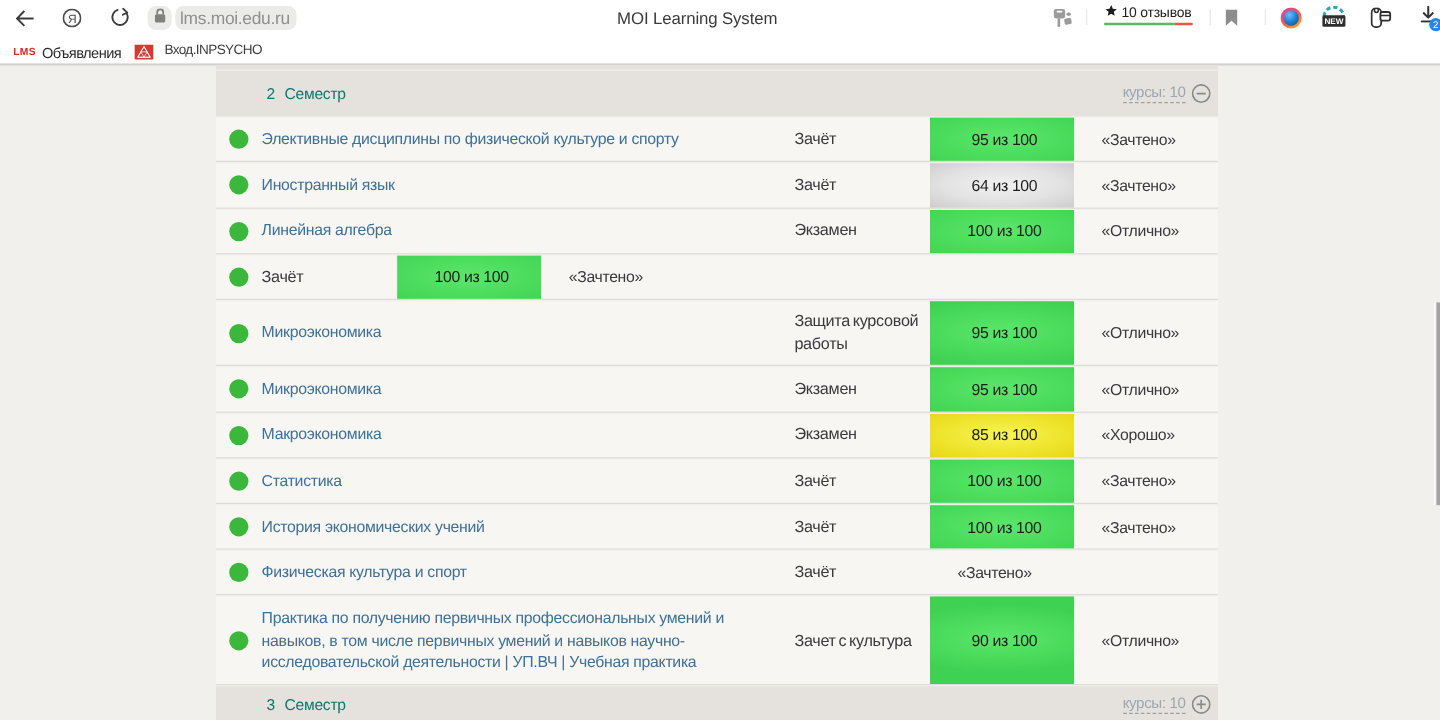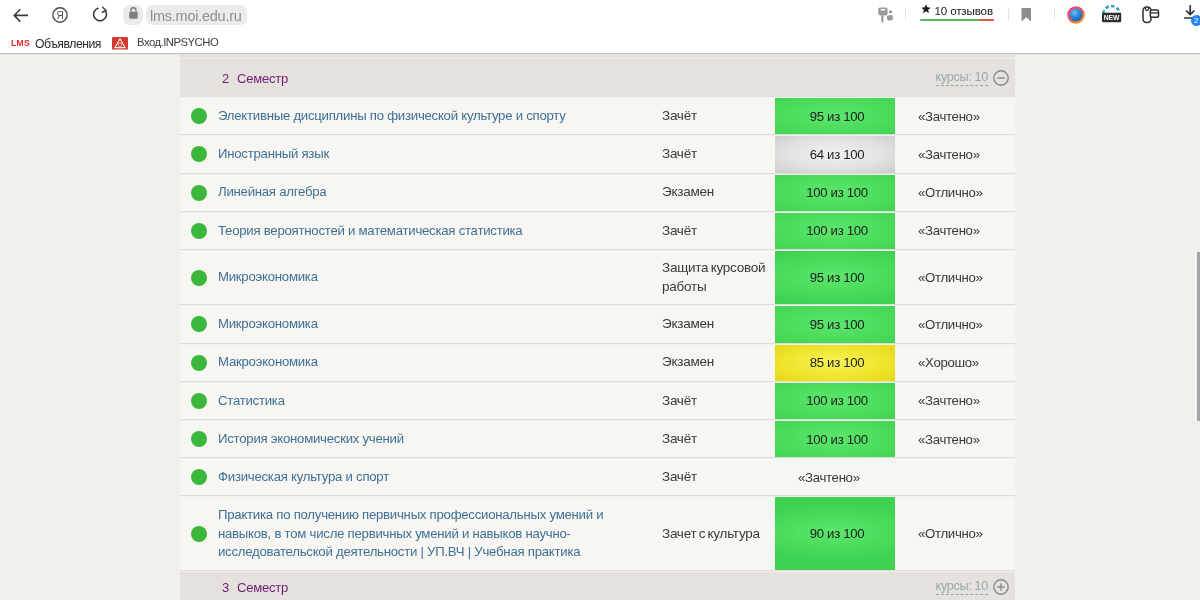--- a/index.html
+++ b/index.html
@@ -23,21 +23,21 @@
 
   
   #lmslogo { position:absolute; left:11px; top:38px; font-size:8.6px; font-weight:bold; color:#e32222; letter-spacing:0.3px; }
   #bm1 { position:absolute; left:35px; top:36.5px; font-size:12.2px; letter-spacing:-0.45px; color:#2b2b2b; }
   #bm2 { position:absolute; left:137px; top:36px; font-size:11.3px; letter-spacing:-0.5px; color:#3d3d3d; }
 
   
   #content { position:absolute; left:0; top:55px; width:1200px; height:545px; background:#f1f0ec; }
   #table { position:absolute; left:180px; top:0; width:835px; height:545px; }
   .band { position:absolute; left:0; width:835px; background:#e5e2dd; }
-  .bandtext { position:absolute; left:42px; top:50%; transform:translateY(-50%); font-size:13px; letter-spacing:-0.2px; color:#701a75; }
+  .bandtext { position:absolute; left:42px; top:50%; transform:translateY(-50%); font-size:13px; letter-spacing:-0.2px; color:#0f766e; }
   .bandtext .n2 { margin-left:8px; }
   .kursy { position:absolute; right:27px; top:50%; transform:translateY(-50%); font-size:12.6px; letter-spacing:-0.3px; color:#9aa7b3; border-bottom:1px dashed #a09f9c; padding-bottom:1px; }
   .circbtn { position:absolute; right:6px; top:50%; margin-top:-8px; }
 
   .row { position:absolute; left:0; width:835px; background:#f7f6f3; border-bottom:1px solid #dfdcd7; display:flex; align-items:center; }
   .dotcell { width:38px; flex:0 0 38px; display:flex; justify-content:flex-start; }
   .dot { width:16px; height:16px; border-radius:50%; background:#3bb83b; margin-left:11px; }
   .namecell { width:444px; flex:0 0 444px; font-size:13.2px; letter-spacing:-0.25px; color:#3f7096; line-height:18.4px; }
   .typecell { width:113px; flex:0 0 113px; font-size:13.5px; letter-spacing:-0.25px; word-spacing:-1.2px; color:#3a3a3a; line-height:18.4px; }
   .badgecell { width:120px; flex:0 0 120px; align-self:stretch; display:flex; align-items:center; justify-content:center; font-size:13.2px; letter-spacing:-0.3px; color:#1e1e1e; text-indent:4px; }
@@ -70,20 +70,21 @@
 
   <div class="pill" style="left:123.3px; top:4.7px; width:20.2px; height:20.3px;"></div>
   <svg class="abs" style="left:128px; top:7px;" width="11" height="13" viewBox="0 0 11 13">
     <rect x="1.1" y="4.8" width="8.6" height="7" rx="1.4" fill="#808080"></rect>
     <path d="M3 4.8 V3.2 A 2.5 2.5 0 0 1 8 3.2 V4.8" stroke="#808080" stroke-width="1.5" fill="none"></path>
   </svg>
 
   <div class="pill" style="left:146.4px; top:4.7px; width:101px; height:20.3px;"></div>
   <div id="urltext">lms.moi.edu.ru</div>
 
+  <div id="title">MOI Learning System</div>
 
   <svg class="abs" style="left:877px; top:6.5px;" width="17" height="16" viewBox="0 0 17 16">
     <rect x="1.2" y="0.6" width="9.4" height="7.8" rx="1.8" fill="#9b9b9b"></rect>
     <rect x="3.5" y="1.9" width="4.8" height="1.5" rx="0.75" fill="#ffffff"></rect>
     <rect x="4.3" y="8.2" width="2.2" height="7.2" rx="1" fill="#9b9b9b"></rect>
     <rect x="11.7" y="3.5" width="3.7" height="2.7" rx="1.3" fill="#9b9b9b"></rect>
     <rect x="10" y="8.2" width="5.9" height="5.2" rx="1.4" transform="rotate(-10 13 10.8)" fill="#9b9b9b"></rect>
   </svg>
   <div class="vsep" style="left:905px;"></div>
 
@@ -185,21 +186,20 @@
         </div>
         <div class="namecell">Линейная алгебра</div>
         <div class="typecell">Экзамен</div>
         <div class="badgecell bgreen">100 из 100</div>
         <div class="gradecell">«Отлично»</div>
       </div>
       <div class="row" style="top: 157.8px; height: 37.2px;">
         <div class="dotcell">
           <div class="dot"></div>
         </div>
-        <div class="namecell">Теория вероятностей и математическая статистика</div>
         <div class="typecell">Зачёт</div>
         <div class="badgecell bgreen">100 из 100</div>
         <div class="gradecell">«Зачтено»</div>
       </div>
       <div class="row" style="top: 196px; height: 54.4px;">
         <div class="dotcell">
           <div class="dot"></div>
         </div>
         <div class="namecell">Микроэкономика</div>
         <div class="typecell">Защита курсовой работы</div>

